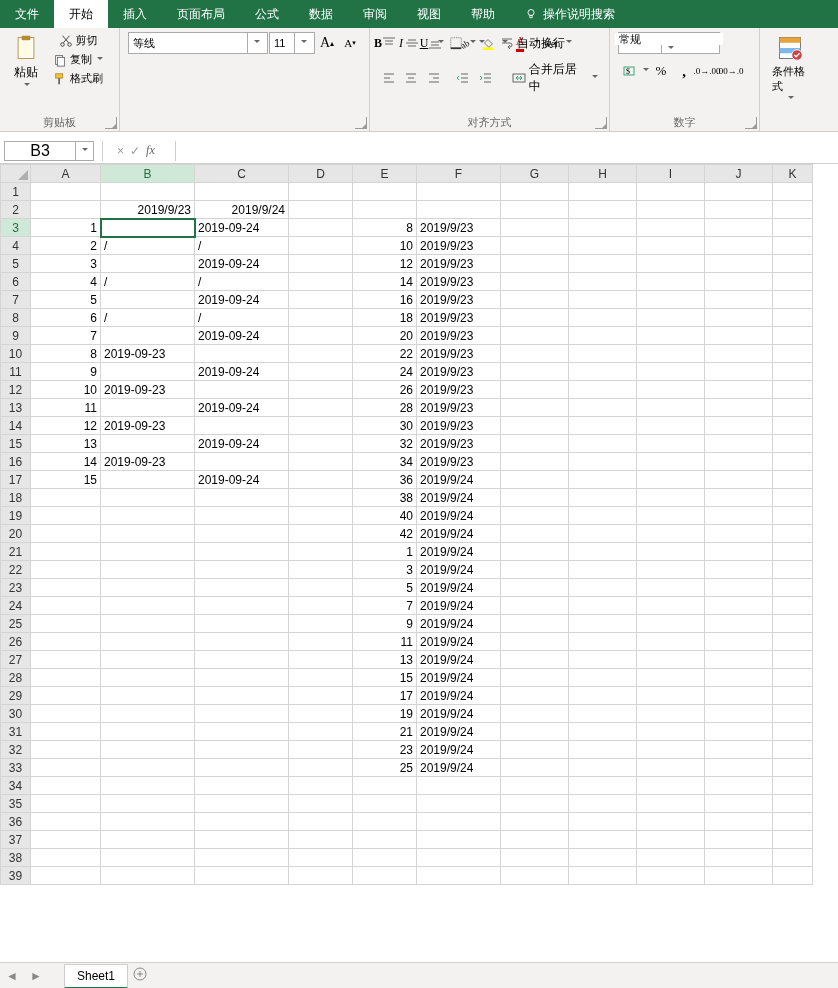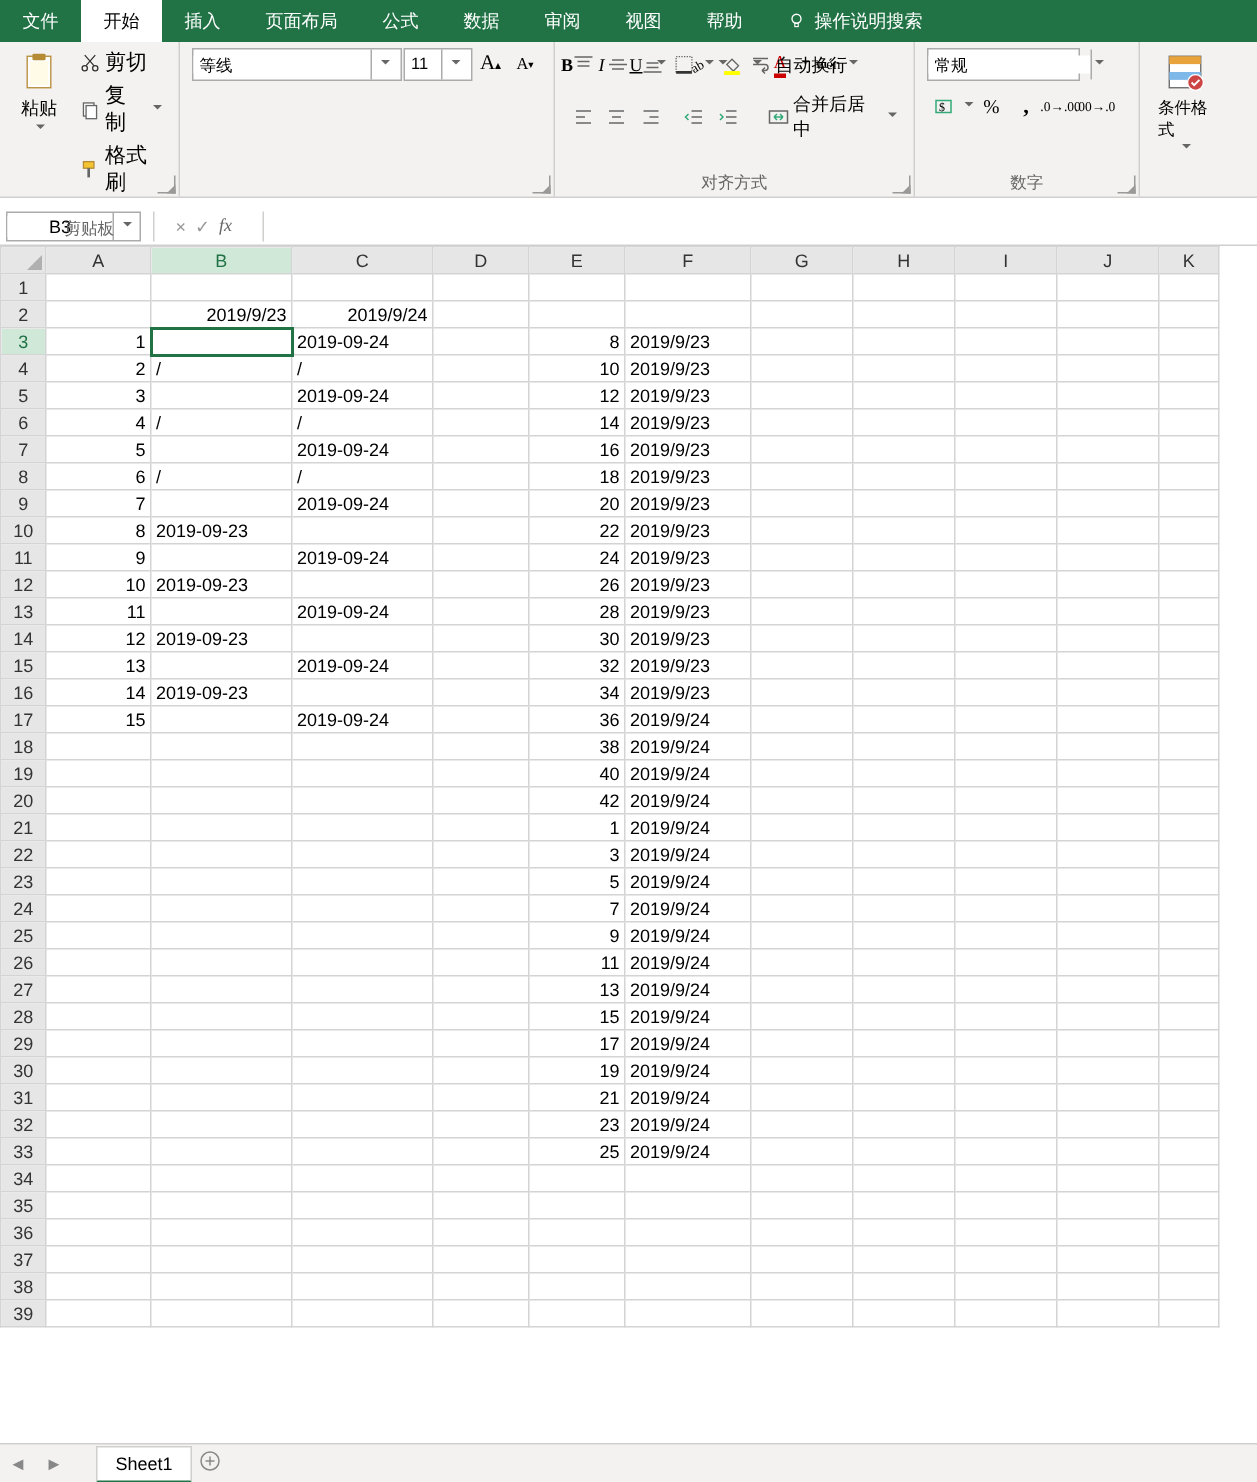--- a/index.html
+++ b/index.html
@@ -13,37 +13,37 @@
   .bulb { width: 12px; height: 12px; }
 
   
   .ribbon { background: #f3f2f1; border-bottom: 1px solid #d0cfce; display: flex; height: 104px; }
   .rib-group { border-right: 1px solid #d0cfce; padding: 4px 8px 0 8px; display: flex; flex-direction: column; position: relative; }
   .rib-label { text-align: center; font-size: 11px; color: #666; height: 18px; line-height: 18px; margin-top: 12px; }
   .rib-body { flex: 1; display: flex; align-items: flex-start; gap: 6px; }
   .rib-corner { position: absolute; right: 2px; bottom: 2px; width: 12px; height: 12px; border: 1px solid #999; border-top: none; border-left: none; }
   .rib-corner::after { content:''; position:absolute; right:-1px; bottom:-1px; border:3px solid transparent; border-right-color:#999; border-bottom-color:#999; }
 
-  .btn-col { display: flex; flex-direction: column; gap: 2px; font-size: 14px; }
+  .btn-col { display: flex; flex-direction: column; gap: 2px; font-size: 11px; align-items: center; }
   .btn-row { display: flex; align-items: center; gap: 3px; padding: 1px 3px; cursor: pointer; }
   .btn-row svg, .btn-row .icon { width: 14px; height: 14px; flex-shrink: 0; }
   .bigbtn { display: flex; flex-direction: column; align-items: center; gap: 2px; padding: 2px 4px; cursor: pointer; }
   .bigbtn .icon-lg { width: 28px; height: 28px; }
 
   .combo { display: flex; align-items: center; border: 1px solid #ababab; background: #fff; height: 22px; }
   .combo input { border: none; outline: none; font-size: 11px; padding: 0 4px; }
   .combo .cbtn { width: 16px; display: flex; align-items: center; justify-content: center; border-left: 1px solid #ababab; height: 100%; cursor:pointer;}
 
   .fmt-btn { width: 22px; height: 22px; display: flex; align-items: center; justify-content: center; cursor: pointer; font-family: "Times New Roman", serif; }
   .fmt-row { display: flex; gap: 1px; align-items: center; }
 
   
   .formula-area { display: flex; align-items: center; height: 26px; border-bottom: 1px solid #d0cfce; background:#fff; margin-top:6px;}
   .namebox { width: 90px; border: 1px solid #ababab; margin: 0 4px; display: flex; align-items: center; height: 20px; }
-  .namebox input { border: none; outline: none; width: 70px; font-size: 12px; padding: 0 4px; text-align:center;}
+  .namebox input { border: none; outline: none; width: 70px; font-size: 16px; padding: 0 4px; text-align:center;}
   .namebox .dd-btn { width: 16px; border-left: 1px solid #ababab; height: 100%; display: flex; align-items: center; justify-content: center; }
   .fx-btns { display: flex; gap: 6px; padding: 0 10px; color: #999; align-items:center;}
   .fx-btns span { cursor: pointer; }
   .fx-label { font-style: italic; font-family: "Times New Roman"; color: #666; padding-right:6px;}
   .formula-input { flex: 1; border: none; outline: none; font-size: 12px; padding: 0 4px; }
   .fb-sep { width:1px; height:20px; background:#d0cfce; margin:0 4px;}
 
   
   .grid-wrap { position: relative; }
   table.sheet { border-collapse: collapse; table-layout: fixed; }
@@ -268,21 +268,21 @@
             <span class="tri-down"></span>
         </div>
       </div>
     </div>
     <div class="rib-label">对齐方式</div>
     <div class="rib-corner"></div>
   </div>
 
   <div class="rib-group" style="width:150px;">
     <div class="rib-body" style="flex-direction:column;gap:6px;">
-      <div class="combo" style="width:102px;">
+      <div class="combo" style="width:102px;flex-direction:column;">
         <input style="width: 108px;" value="常规">
         <div class="cbtn">
             <span class="tri-down"></span>
           </div>
       </div>
       <div class="fmt-row">
         <div class="fmt-btn">
             <svg width="14" height="14" viewBox="0 0 14 14">
               <rect x="2" y="3" width="10" height="8" fill="none" stroke="#3a7"></rect>
               <text x="4" y="10" font-size="8">$</text>

